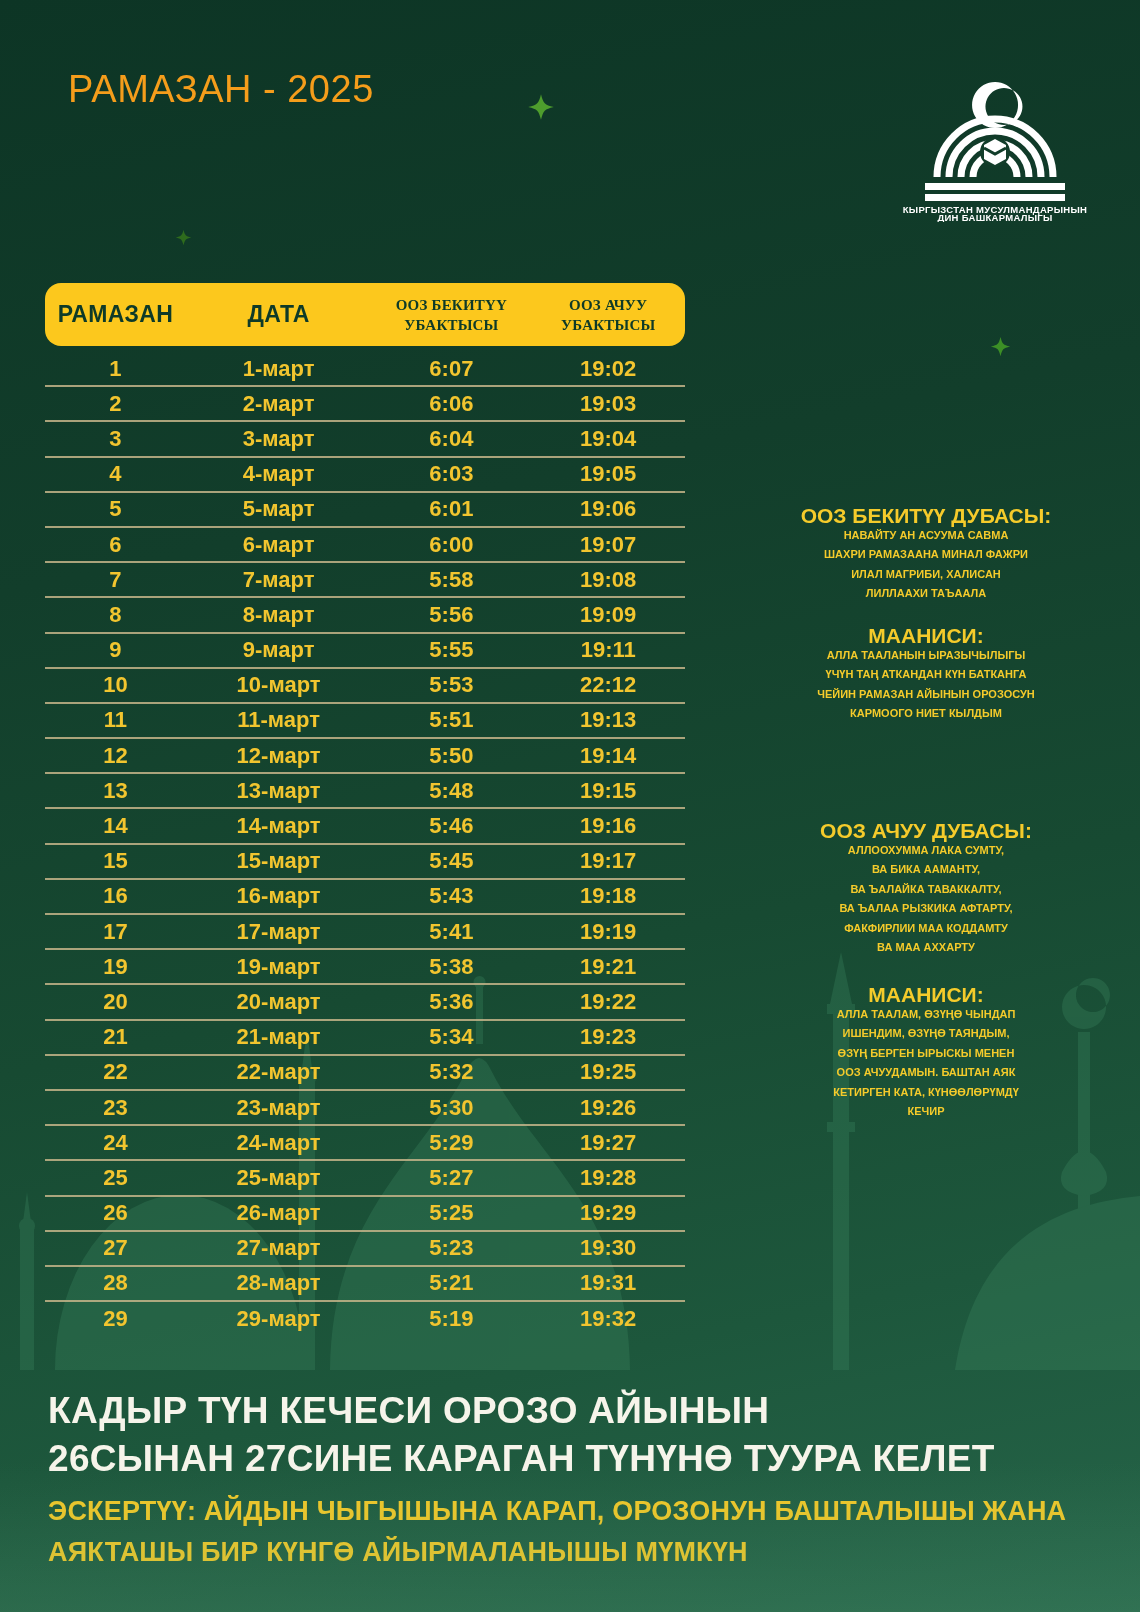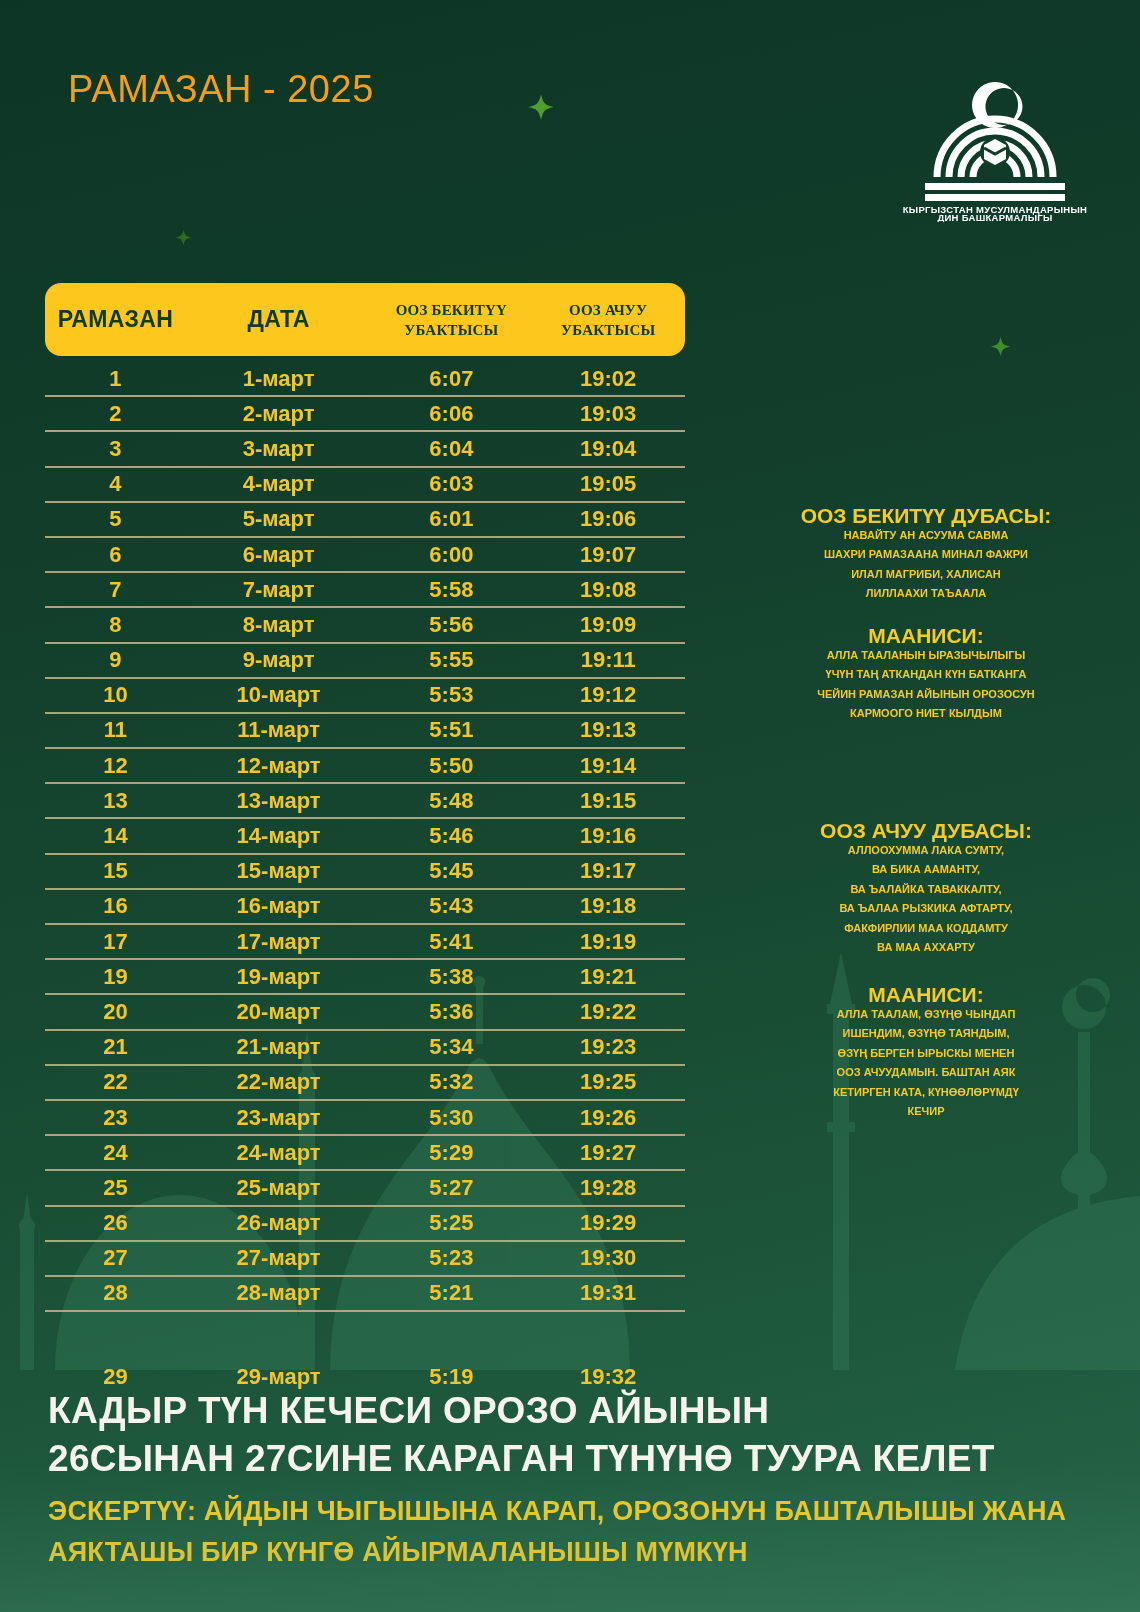--- a/index.html
+++ b/index.html
@@ -22,34 +22,34 @@
   }
   .title {
     position:absolute; left:63px; top:120px;
     font-size:69px; font-weight:bold; color:#ffd43b; letter-spacing:0.5px;
   }
   .logo { position:absolute; left:893px; top:80px; width:204px; height:142px;text-decoration:underline; }
 
   .table { position:absolute; left:45px; top:283px; width:640px; }
   .thead {
     display:grid; grid-template-columns:22% 29% 25% 24%;
-    align-items:center; height:73px; border-radius:16px;
+    align-items:center; height:63px; border-radius:16px;
     background:#fcc81d; color:#0e3a28; font-weight:bold; text-align:center;
   }
   .th { white-space:pre-line; }
   .th-big { font-size:23px; letter-spacing:0.3px; }
   .th-small { font-size:15px; line-height:20px; letter-spacing:0.2px;font-family:Liberation Serif, serif; }
   .tbody { margin-top:6px; }
   .tr {
     display:grid; grid-template-columns:22% 29% 25% 24%;
     align-items:center; height:33.2px; text-align:center;
     font-size:22px; font-weight:bold; color:#f2c52f;
     border-bottom:2px solid rgba(197,181,138,0.85);
   }
-  .tr:last-child { border-bottom:none;margin-top:48px; }
+  .tr:last-child { border-bottom:none; }
 
   .panel {
     position:absolute; left:730px; top:0; width:392px; height:1200px;
     text-align:center; color:#f5cb2b; font-weight:bold;
   }
   .block { position:absolute; left:0; width:100%; }
   .block-heading { font-size:21px; line-height:19.5px; }
   .block-lines { font-size:11px; line-height:19.5px; white-space:pre-line; }
 
   .footer-line { position:absolute; left:48px; font-weight:bold; }
@@ -189,21 +189,21 @@
         <div class="tr">
           <div class="td">9</div>
           <div class="td">9-март</div>
           <div class="td">5:55</div>
           <div class="td">19:11</div>
         </div>
         <div class="tr">
           <div class="td">10</div>
           <div class="td">10-март</div>
           <div class="td">5:53</div>
-          <div class="td">19:12</div>
+          <div class="td">22:12</div>
         </div>
         <div class="tr">
           <div class="td">11</div>
           <div class="td">11-март</div>
           <div class="td">5:51</div>
           <div class="td">19:13</div>
         </div>
         <div class="tr">
           <div class="td">12</div>
           <div class="td">12-март</div>

